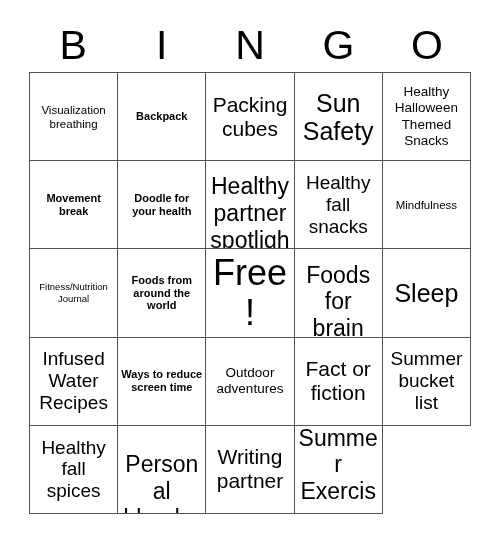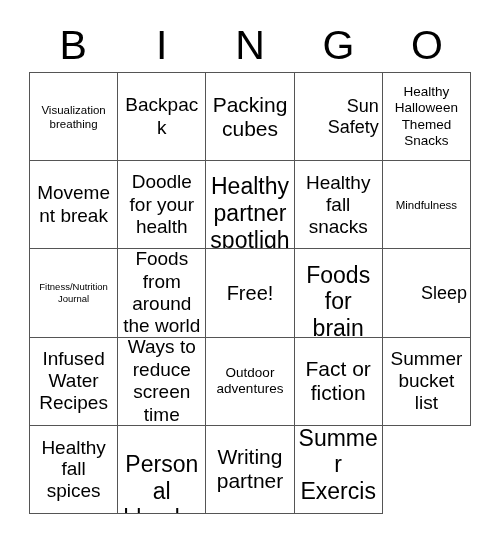--- a/index.html
+++ b/index.html
@@ -79,26 +79,26 @@
     line-height: 1.14;
     color: #000000;
     white-space: normal;
     word-wrap: break-word;
   }
 
   
   .fs-9  { font-size: 9.5px;  line-height: 1.25; }
   .fs-11 { font-size: 11.5px; line-height: 1.22; }
   .fs-13 { font-size: 13.5px; line-height: 1.20; }
-  .fs-15 { font-size: 19px;   line-height: 1.18; }
+  .fs-15 { font-size: 11px;   line-height: 1.18; font-weight: bold; }
   .fs-17 { font-size: 23px;   line-height: 1.16; margin-top: 44px; }
   .fs-19 { font-size: 19px;   line-height: 1.15; }
   .fs-21 { font-size: 21px;   line-height: 1.14; }
-  .fs-25 { font-size: 18px;   line-height: 1.12; text-align: right; }
-  .fs-28 { font-size: 20px;   line-height: 1.10; }
+  .fs-25 { font-size: 25px;   line-height: 1.12; }
+  .fs-28 { font-size: 36px;   line-height: 1.10; }
 </style>
 </head>
 <body>
 
 <div id="bingo-card">
 
   <div id="header-row">
     <div class="header-letter">B</div>
     <div class="header-letter">I</div>
     <div class="header-letter">N</div>

